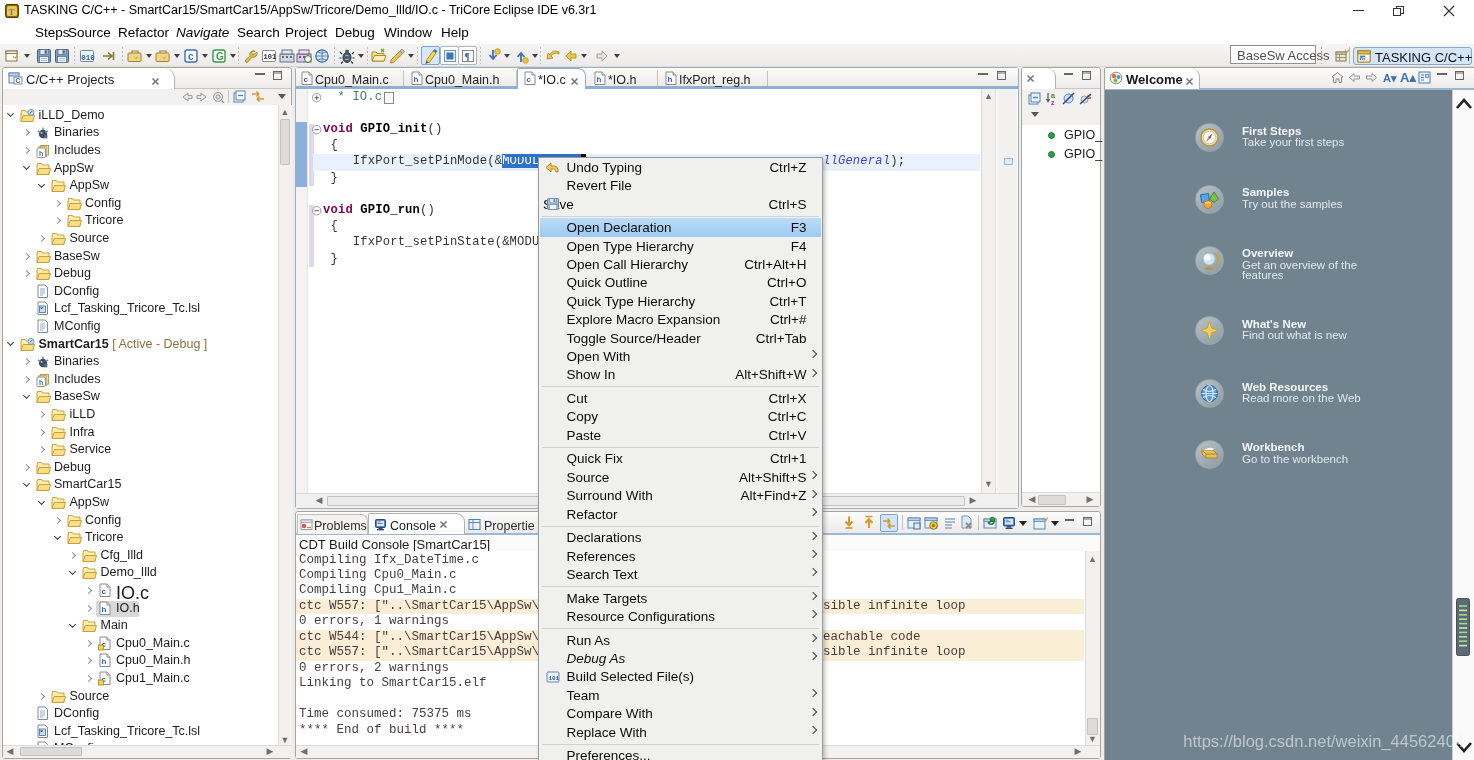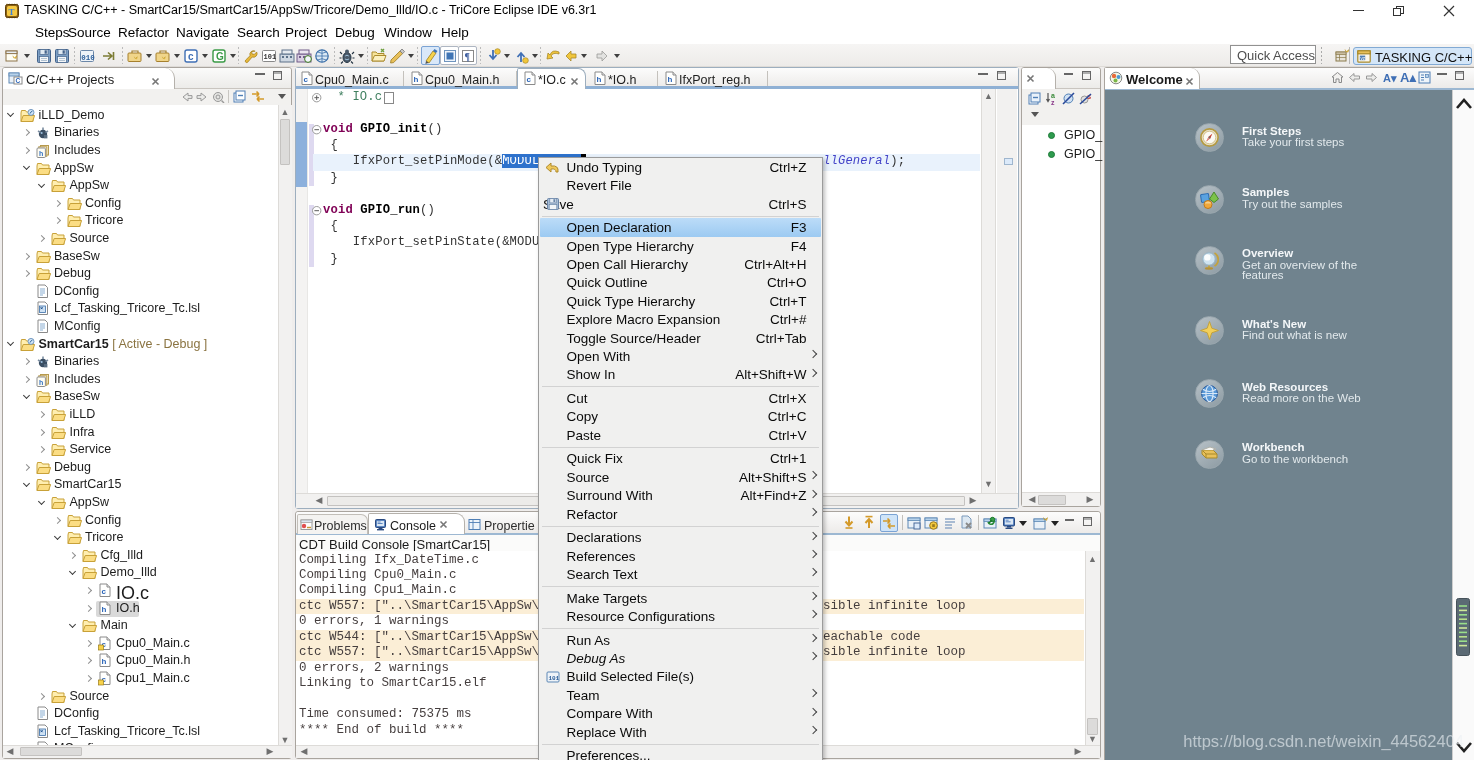--- a/index.html
+++ b/index.html
@@ -25,21 +25,21 @@
 <div class="abs" style="left:1396px;top:6px;width:8px;height:8px;border:1.2px solid #333;background:#fff;"></div>
 <div class="abs" style="left:1393px;top:8px;width:8px;height:8px;border:1.2px solid #333;background:#fff;"></div>
 <svg class="abs" style="left:1443px;top:5px;" width="12" height="12" viewBox="0 0 12 12">
     <path d="M1 1 L11 11 M11 1 L1 11" stroke="#333" stroke-width="1.2"></path>
   </svg>
 <div class="abs" style="left:0;top:22px;width:1474px;height:22px;background:#fff;"></div>
 <div class="abs" style="left:7.5px;top:25px;font-size:13.5px;color:#000;margin-top:20px;">File</div>
 <div class="abs" style="left:35px;top:25px;font-size:13.5px;color:#000;">Steps</div>
 <div class="abs" style="left:68px;top:25px;font-size:13.5px;color:#000;">Source</div>
 <div class="abs" style="left:118px;top:25px;font-size:13.5px;color:#000;">Refactor</div>
-<div class="abs" style="left:176px;top:25px;font-size:13.5px;color:#000;">Navigate</div>
+<div class="abs" style="left:176px;top:25px;font-size:13.5px;color:#000;font-style:italic;">Navigate</div>
 <div class="abs" style="left:237px;top:25px;font-size:13.5px;color:#000;">Search</div>
 <div class="abs" style="left:285px;top:25px;font-size:13.5px;color:#000;">Project</div>
 <div class="abs" style="left:335px;top:25px;font-size:13.5px;color:#000;">Debug</div>
 <div class="abs" style="left:384px;top:25px;font-size:13.5px;color:#000;">Window</div>
 <div class="abs" style="left:441px;top:25px;font-size:13.5px;color:#000;">Help</div>
 <div class="abs" style="left:0;top:44px;width:1474px;height:23px;background:linear-gradient(#f6f5f4,#edebe9);border-bottom:1px solid #dedbd7;"></div>
 <svg class="abs" style="left:5px;top:48px;" width="16" height="16" viewBox="0 0 16 16">
     <rect x="1" y="3" width="11" height="10" fill="#fffef4" stroke="#8d744a" stroke-width="1"></rect>
     <rect x="1" y="3" width="11" height="2.6" fill="#e7edf4" stroke="#8d744a" stroke-width="1"></rect>
     <path d="M12 2 l1.4 2.8 l3-2.8 l-1.2 3.4" fill="#f3c33c" stroke="#b08a1e" stroke-width="0.6" transform="translate(-3,6) scale(0.9)"></path>
@@ -167,21 +167,21 @@
   </svg>
 <svg class="abs" style="left:562px;top:48px;" width="16" height="16" viewBox="0 0 16 16">
     <path d="M9 3 L4 8 L9 13 v-3 h5 v-4 H9 Z" fill="#f0c63c" stroke="#a8892a" stroke-width="0.8"></path>
   </svg>
 <div class="abs" style="left:581px;top:54px;width:0;height:0;border-left:3.5px solid transparent;border-right:3.5px solid transparent;border-top:4px solid #3f3f3f;"></div>
 <svg class="abs" style="left:595px;top:48px;" width="16" height="16" viewBox="0 0 16 16">
     <path d="M7 3 L12 8 L7 13 v-3 H2 v-4 h5 Z" fill="#e2e2e0" stroke="#9a9a98" stroke-width="0.8"></path>
   </svg>
 <div class="abs" style="left:614px;top:54px;width:0;height:0;border-left:3.5px solid transparent;border-right:3.5px solid transparent;border-top:4px solid #3f3f3f;"></div>
 <div class="abs" style="left:1230px;top:45px;width:86px;height:19px;border:1px solid #919191;background:#fff;"></div>
-<div class="abs" style="left:1237px;top:48px;font-size:13px;color:#4f4f4f;">Quick Access</div>
+<div class="abs" style="left:1237px;top:48px;font-size:13px;color:#4f4f4f;">BaseSw Access</div>
 <div class="abs" style="left:1321px;top:47px;width:1px;height:17px;background:repeating-linear-gradient(#aaa 0 2px,transparent 2px 4px);"></div>
 <svg class="abs" style="left:1335px;top:48px;" width="15" height="15" viewBox="0 0 15 15">
     <rect x="1" y="4" width="10" height="9" fill="#e8e4da" stroke="#8a7a4a"></rect>
     <rect x="1" y="4" width="10" height="2.4" fill="#c8bca0" stroke="#8a7a4a" stroke-width="0.7"></rect>
     <path d="M4.5 6.5 v6 M1 9.5 h10" stroke="#8a7a4a" stroke-width="0.7"></path>
     <path d="M10 1.5 l1.2 2.4 2.6-2.2 -1 2.8" fill="#f3c33c" stroke="#b08a1e" stroke-width="0.6"></path>
   </svg>
 <div class="abs" style="left:1349px;top:47px;width:1px;height:17px;background:#b8b8b8;"></div>
 <div class="abs" style="left:1353px;top:47px;width:119px;height:18px;background:#d4e6f8;border:1px solid #82aad4;border-radius:3px;"></div>
 <svg class="abs" style="left:1357px;top:50px;" width="14" height="13" viewBox="0 0 14 13">

